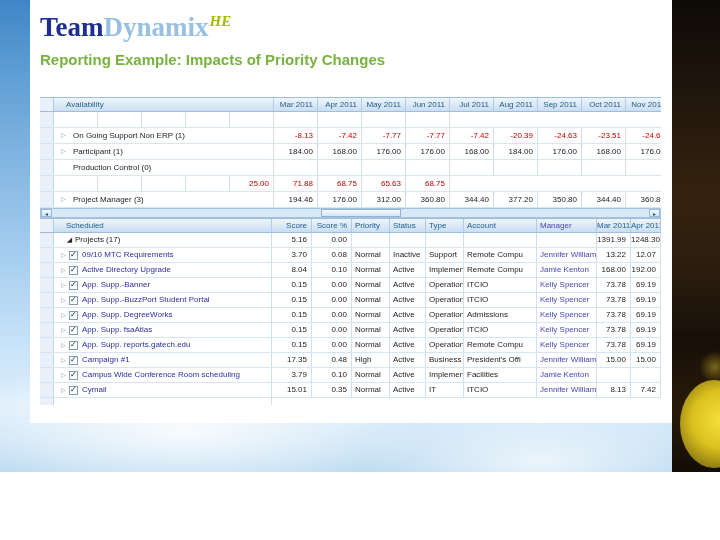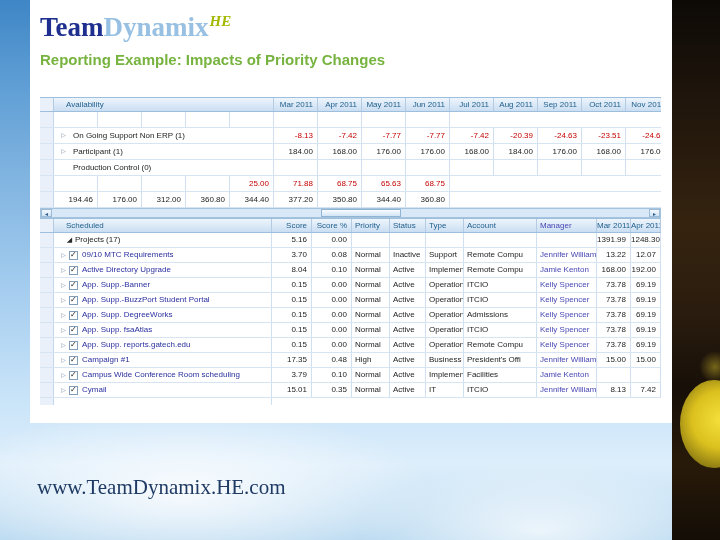--- a/index.html
+++ b/index.html
@@ -1,17 +1,17 @@
 <!DOCTYPE html>
 <html><head>
 <meta charset="utf-8">
 <style>
   * { margin:0; padding:0; box-sizing:border-box; }
   body { width:720px; height:540px; font-family:"Liberation Sans", sans-serif; }
-  .slide { position:relative; width:720px; height:540px; overflow:hidden; }
+  .slide { position:relative; width:720px; height:472px; overflow:hidden; }
 
   .sky { position:absolute; inset:0;
     background:linear-gradient(180deg,#3f86c6 0%,#5d9dd4 15%,#7fb3e0 32%,#a2cbee 52%,#c6e2f8 72%,#ddeefb 86%,#b9d9f0 100%); }
   .sky::before { content:""; position:absolute; left:-12%; top:74%; width:75%; height:34%;
     background:radial-gradient(ellipse at center, rgba(255,255,255,.85) 0%, rgba(255,255,255,0) 65%); }
   .sky::after { content:""; position:absolute; left:45%; top:84%; width:60%; height:28%;
     background:radial-gradient(ellipse at center, rgba(255,255,255,.7) 0%, rgba(255,255,255,0) 60%); }
 
   .photo-strip { position:absolute; right:0; top:0; width:48px; height:100%;
     background:linear-gradient(180deg,#0d0a06 0%,#1f150c 18%,#35230f 42%,#2a1c0e 58%,#170f08 72%,#281a09 86%,#140d06 100%); }
@@ -165,20 +165,24 @@
             <div class="cell c-month num"></div>
             <div class="cell c-month num"></div>
             <div class="cell c-month num red">25.00</div>
             <div class="cell c-month num red">71.88</div>
             <div class="cell c-month num red">68.75</div>
             <div class="cell c-month num red">65.63</div>
             <div class="cell c-month num red">68.75</div>
           </div>
           <div class="trow">
             <div class="cell gut"></div>
+            <div class="cell c-t1label">
+              <span class="tri">▷</span>
+              <span style="margin-left:4px;">Project Manager (3)</span>
+            </div>
             <div class="cell c-month num">194.46</div>
             <div class="cell c-month num">176.00</div>
             <div class="cell c-month num">312.00</div>
             <div class="cell c-month num">360.80</div>
             <div class="cell c-month num">344.40</div>
             <div class="cell c-month num">377.20</div>
             <div class="cell c-month num">350.80</div>
             <div class="cell c-month num">344.40</div>
             <div class="cell c-month num">360.80</div>
           </div>

